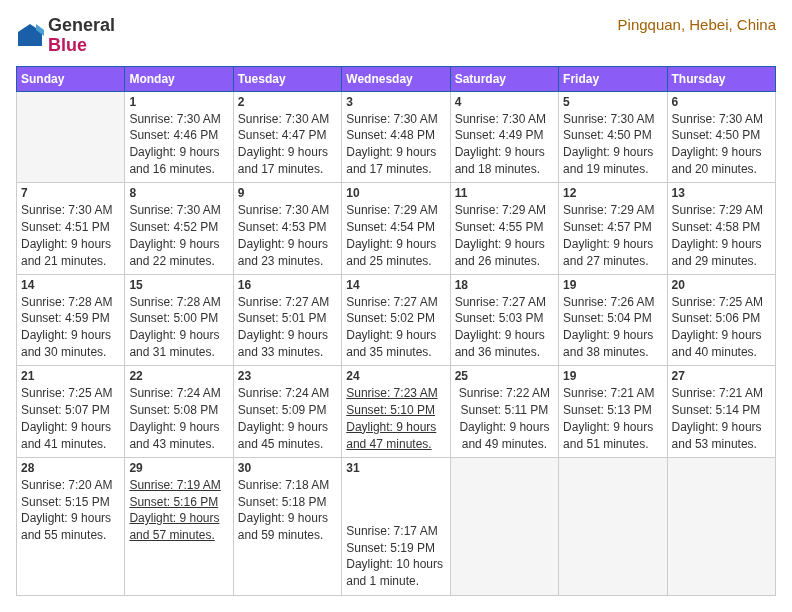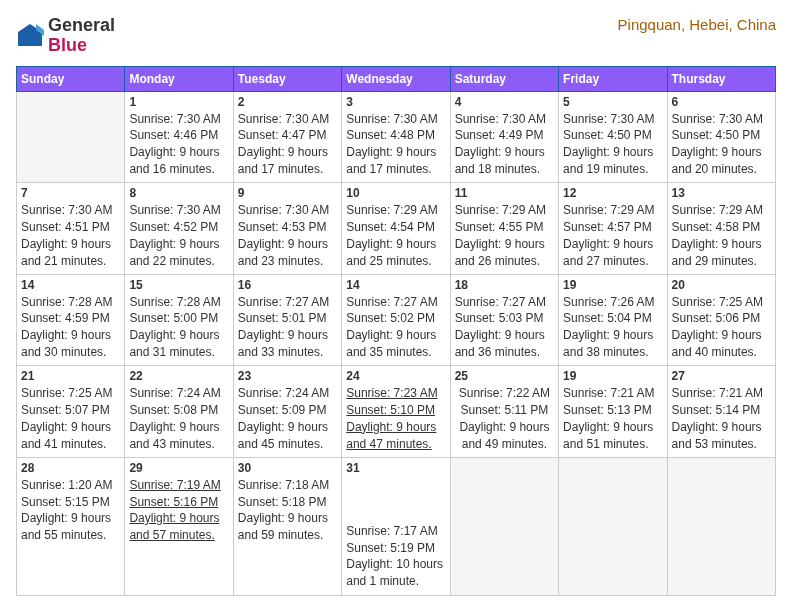--- a/index.html
+++ b/index.html
@@ -305,21 +305,21 @@
           <td>
             <span class="day-number">27</span>
             <div class="day-info" style="white-space: pre-line;">Sunrise: 7:21 AM
 Sunset: 5:14 PM
 Daylight: 9 hours and 53 minutes.</div>
           </td>
         </tr>
         <tr>
           <td>
             <span class="day-number">28</span>
-            <div class="day-info" style="white-space: pre-line;">Sunrise: 1:20 AM
+            <div class="day-info" style="white-space: pre-line;">Sunrise: 7:20 AM
 Sunset: 5:15 PM
 Daylight: 9 hours and 55 minutes.</div>
           </td>
           <td>
             <span class="day-number">29</span>
             <div class="day-info" style="white-space: pre-line; text-decoration: underline;">Sunrise: 7:19 AM
 Sunset: 5:16 PM
 Daylight: 9 hours and 57 minutes.</div>
           </td>
           <td>

